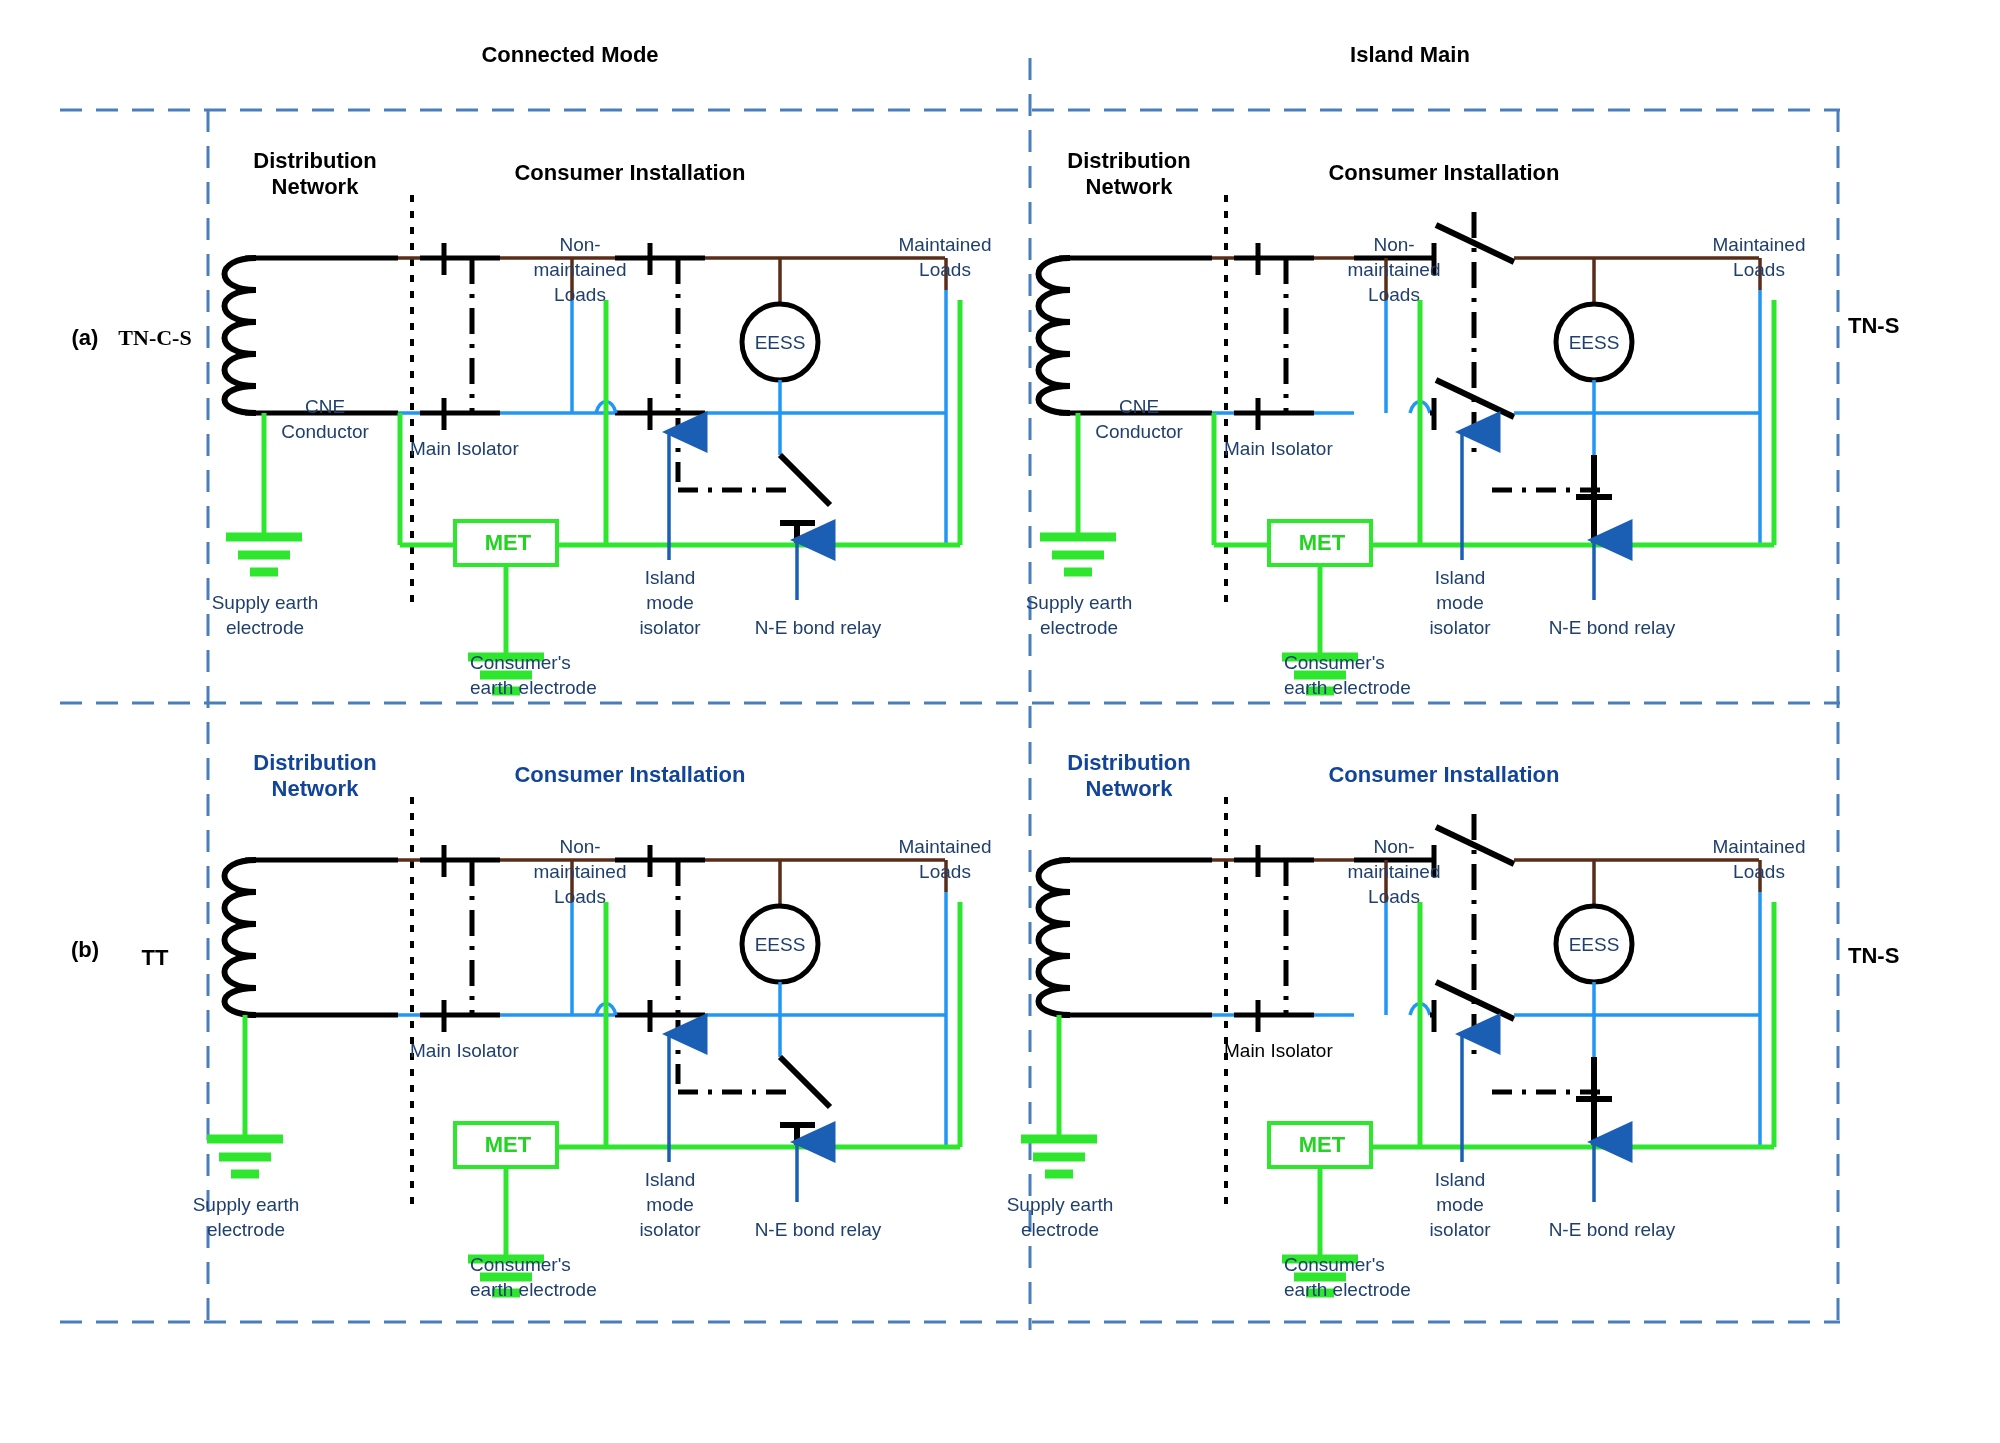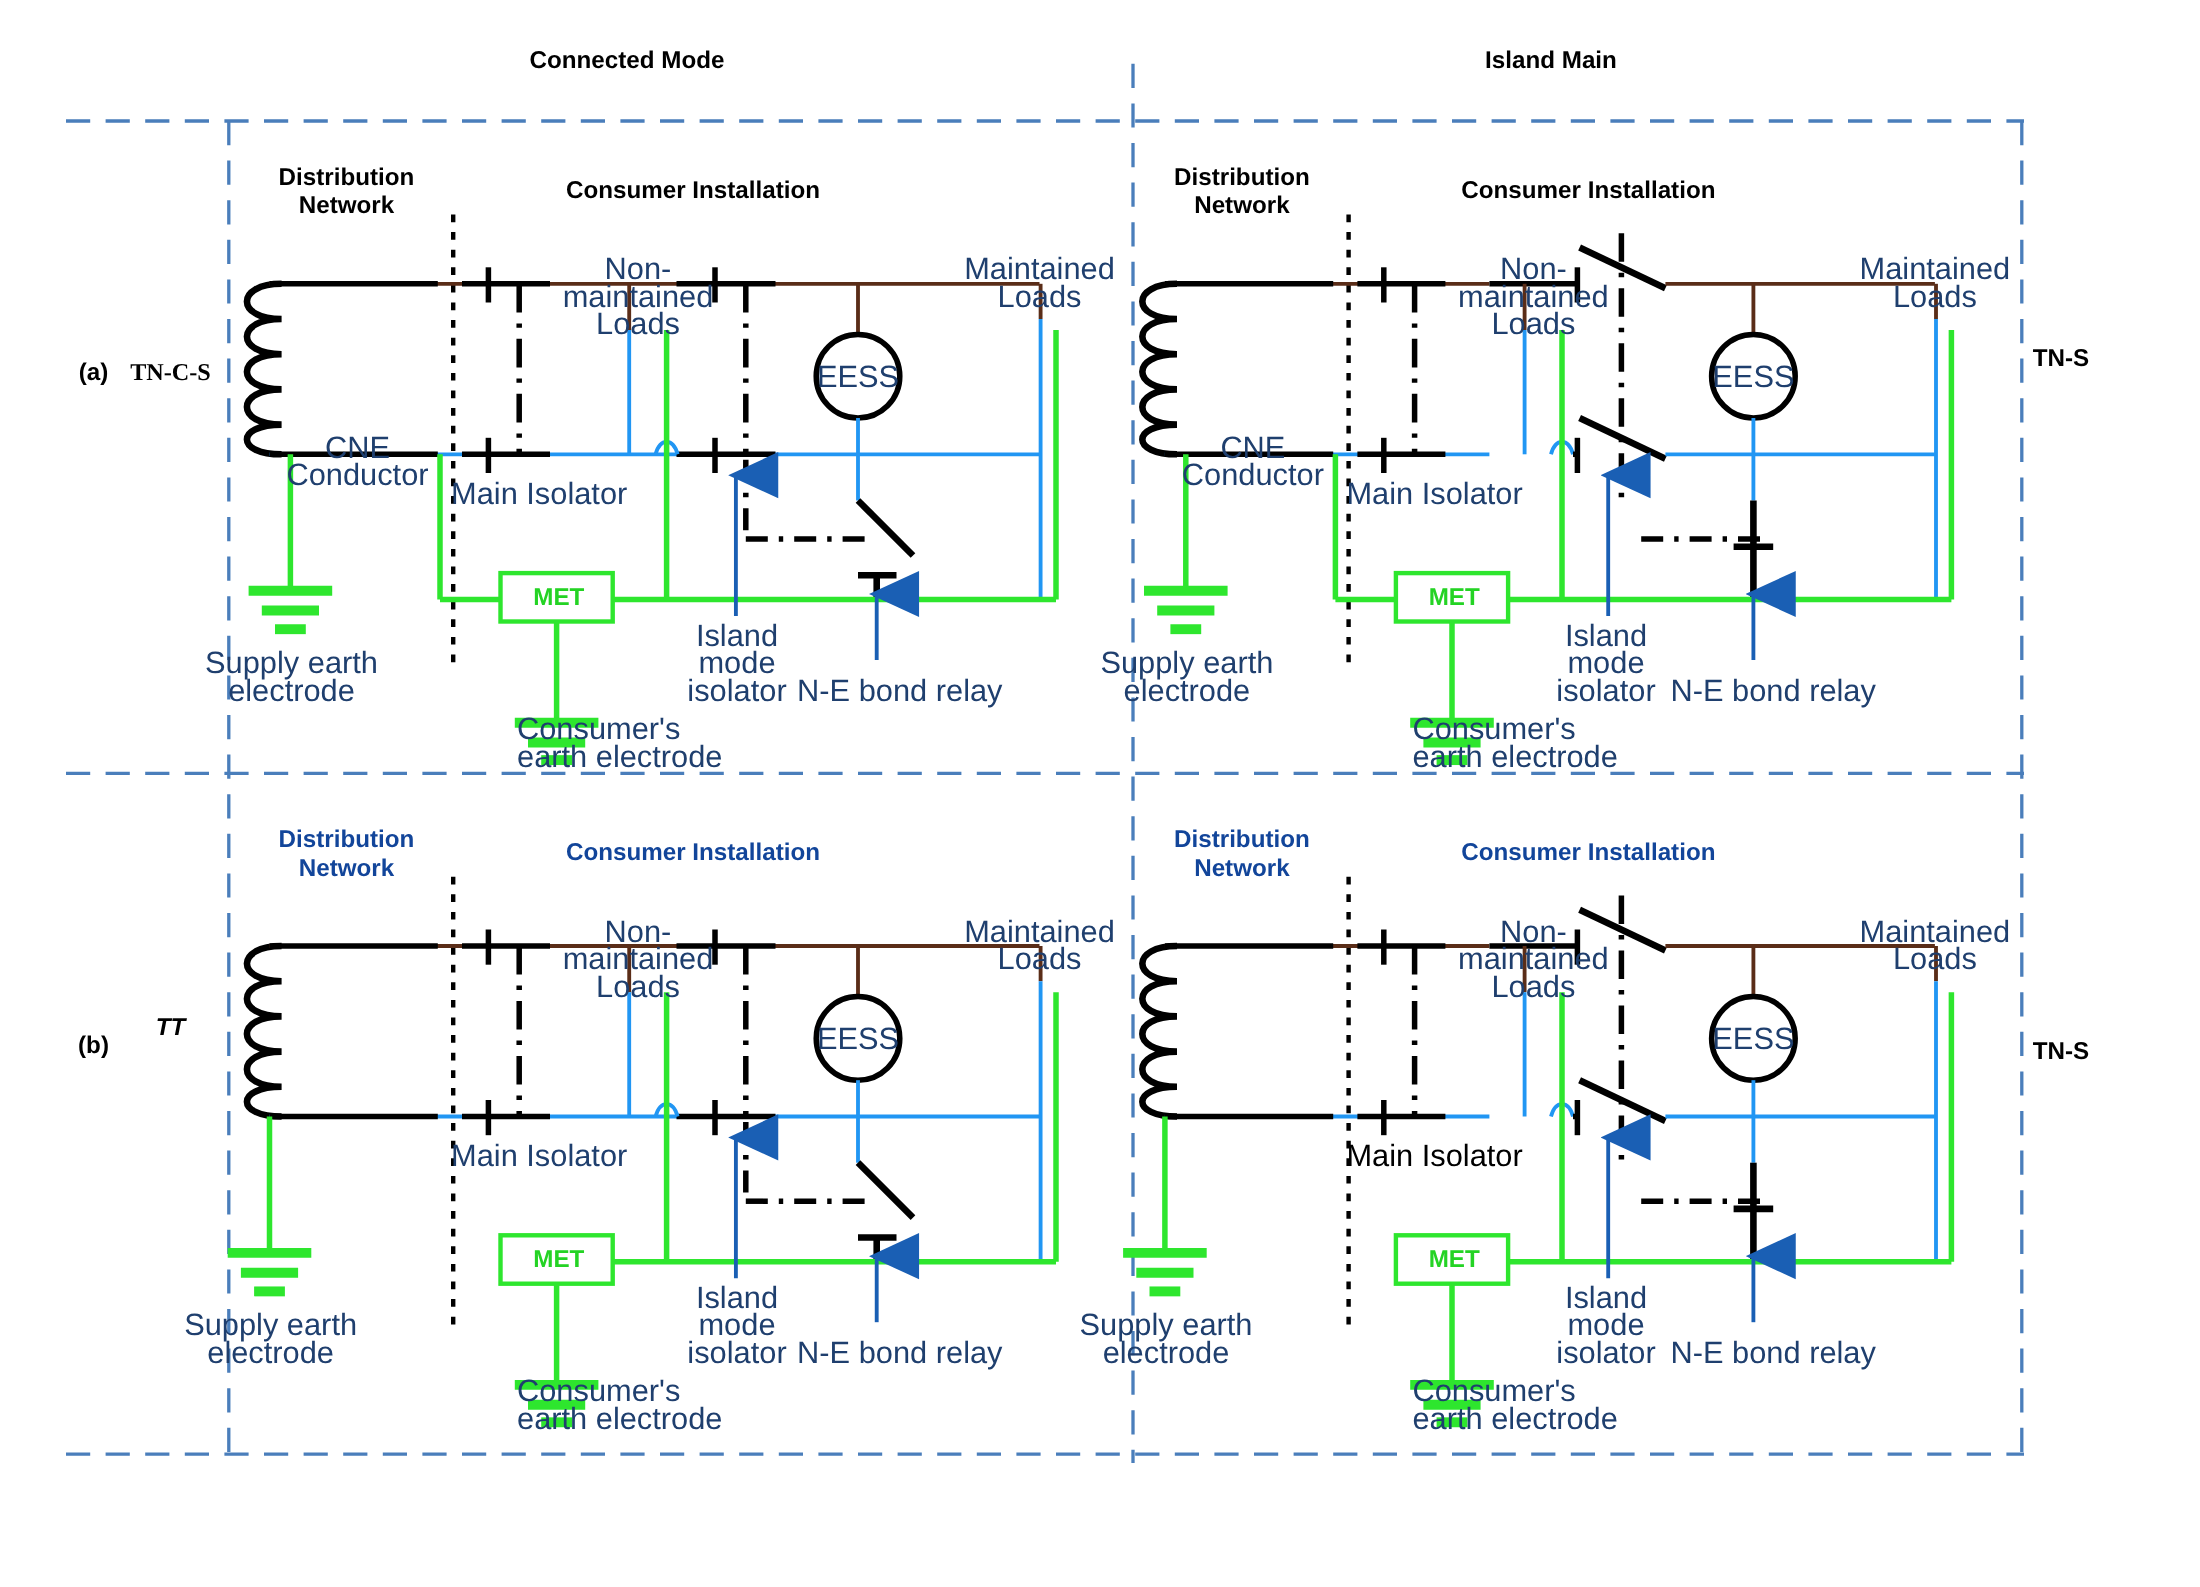--- a/index.html
+++ b/index.html
@@ -1,19 +1,19 @@
 <!DOCTYPE html>
 <html><head>
 <meta charset="utf-8">
 <style>
   html,body{margin:0;padding:0;background:#ffffff;}
   body{width:2000px;height:1443px;font-family:"Liberation Sans",sans-serif;}
   #root{position:relative;width:1928px;height:1443px;overflow:hidden;}
   svg{position:absolute;top:0;left:0;}
-  .lbl{position:absolute;color:#1f3f6e;font-size:28px;line-height:25px;text-align:center;white-space:pre;}
+  .lbl{position:absolute;color:#1f3f6e;font-size:19px;line-height:25px;text-align:center;white-space:pre;}
   .lbl-b{position:absolute;color:#000;font-weight:bold;font-size:22px;line-height:26px;text-align:center;white-space:pre;}
   .lbl-bl{position:absolute;color:#12459a;font-weight:bold;font-size:22px;line-height:26px;text-align:center;white-space:pre;}
   .lbl-green{position:absolute;color:#24d324;font-weight:bold;font-size:22px;text-align:center;white-space:pre;}
 </style>
 </head>
 <body>
 
 <div id="root">
 
 <svg width="2000" height="1443" viewBox="0 0 2000 1443">
@@ -278,21 +278,21 @@
 </svg>
 
 <div class="lbl-b" style="left:460px;top:42px;width:220px;">Connected Mode</div>
 <div class="lbl-b" style="left:1300px;top:42px;width:220px;">Island Main</div>
 
 <div class="lbl-b" style="left:60px;top:325px;width:50px;">(a)</div>
 <div class="lbl-b" style="left:110px;top:325px;width:90px;font-family:Liberation Serif, serif;">TN-C-S</div>
 <div class="lbl-b" style="left:1848px;top:313px;width:100px;text-align:left;">TN-S</div>
 
 <div class="lbl-b" style="left:60px;top:937px;width:50px;">(b)</div>
-<div class="lbl-b" style="left:110px;top:921px;width:90px;font-style:italic;">TT</div>
+<div class="lbl-b" style="left:110px;top:945px;width:90px;">TT</div>
 <div class="lbl-b" style="left:1848px;top:943px;width:100px;text-align:left;">TN-S</div>
 
 <div class="lbl-b" style="left:215px;top:148px;width:200px;">Distribution
 Network</div>
 <div class="lbl-b" style="left:465px;top:160px;width:330px;">Consumer Installation</div>
 <div class="lbl" style="left:255px;top:394px;width:140px;">CNE
 Conductor</div>
 <div class="lbl" style="left:410px;top:436px;width:180px;text-align:left;">Main Isolator</div>
 <div class="lbl" style="left:510px;top:232px;width:140px;">Non-
 maintained

